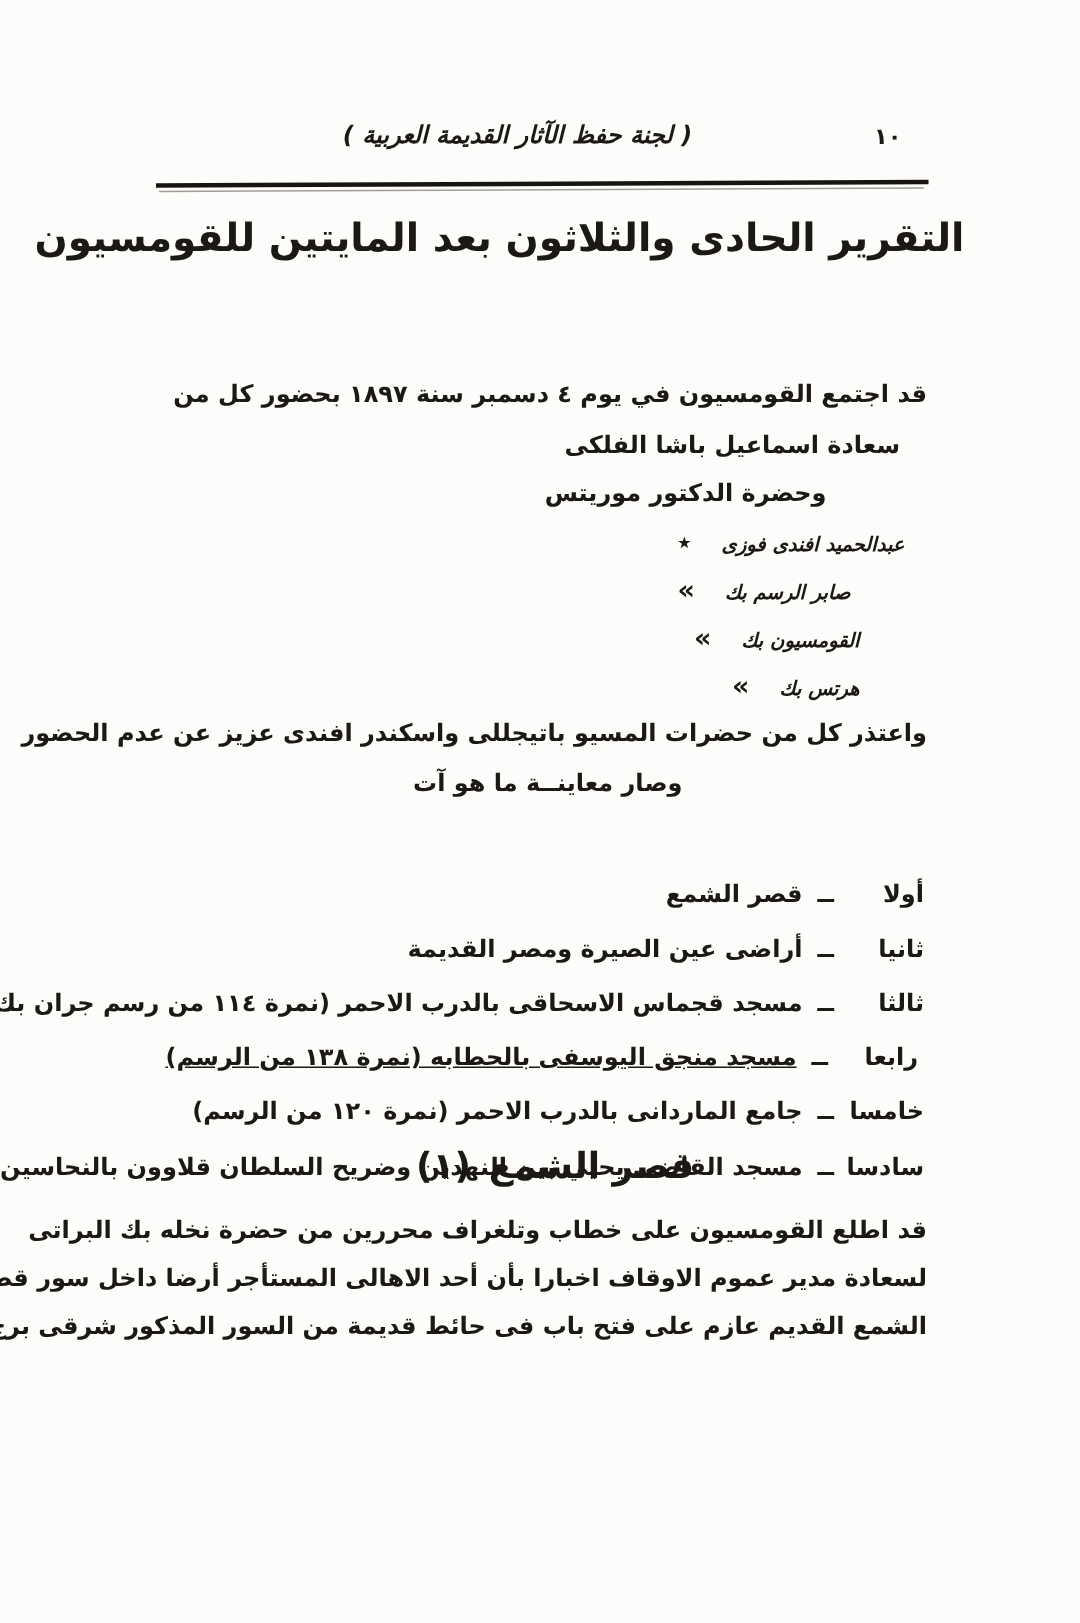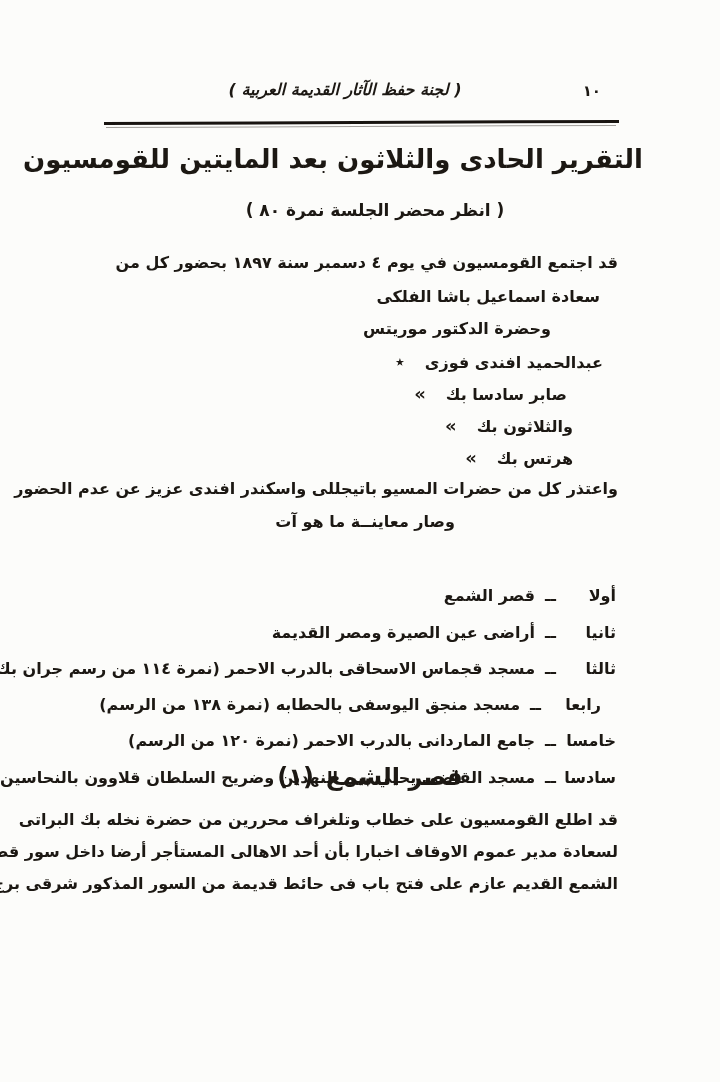--- a/index.html
+++ b/index.html
@@ -24,33 +24,33 @@
   .report-title{top:144px;left:0;width:666px;text-align:center;font-size:26px;}
   .report-subtitle{top:200px;left:30px;width:690px;text-align:center;font-size:17px;}
   
   .bodyline{font-size:16px;line-height:22px;text-align:left;}
   .p1l1{top:252px;right:102px;}
   .p1l2{top:286px;right:120px;}
   .p1l3{top:318px;right:169px;}
   
   .name-row{display:flex;direction:ltr;align-items:baseline;gap:20px;}
   .name-row .ditto{font-size:18px;line-height:22px;}
-  .name-row .nm{font-size:16px;line-height:22px;direction:rtl;}
+  .name-row .nm{font-size:13px;line-height:22px;direction:rtl;font-style:italic;}
   .n1{top:351px;right:117px;}
   .n2{top:383px;right:153px;}
   .n3{top:415px;right:147px;}
   .n4{top:447px;right:147px;}
   .p2l1{top:478px;right:102px;}
   .p2l2{top:511px;right:265px;}
   
   .agenda{font-size:16px;line-height:22px;}
   .a1{top:549px;right:104px;}
   .a2{top:586px;right:104px;}
   .a3{top:622px;right:104px;}
-  .a4{top:658px;right:119px;}
+  .a4{top:658px;right:108px;text-decoration:underline;}
   .a5{top:694px;right:104px;}
   .a6{top:731px;right:104px;}
   .agenda .ord{display:inline-block;min-width:52px;margin-top:36px;}
   .agenda .sep{display:inline-block;margin:0 8px 0 10px;}
   
   .section-heading{top:763px;left:20px;width:700px;display:flex;direction:ltr;justify-content:center;align-items:baseline;gap:12px;font-size:24px;}
   .section-heading .sec-title{direction:rtl;}
   .p3l1{top:809px;right:102px;}
   .p3l2{top:841px;right:102px;}
   .p3l3{top:873px;right:102px;}
@@ -58,37 +58,36 @@
 </head>
 <body>
 
 <div class="page">
 
   <div class="abs running-title">( لجنة حفظ الآثار القديمة العربية )</div>
   <div class="abs page-number">١٠</div>
   <div class="abs header-rule"></div>
 
   <div class="abs report-title">التقرير الحادى والثلاثون بعد المايتين للقومسيون</div>
-  <div class="abs report-subtitle">( انظر محضر الجلسة نمرة ٨٠ )</div>
 
   <div class="abs bodyline p1l1">قد اجتمع القومسيون في يوم ٤ دسمبر سنة ١٨٩٧ بحضور كل من</div>
   <div class="abs bodyline p1l3">وحضرة الدكتور موريتس</div>
   <div class="abs bodyline p1l2">سعادة اسماعيل باشا الفلكى</div>
 
   <div class="abs name-row n1">
     <span class="ditto">٭</span>
     <span class="nm">عبدالحميد افندى فوزى</span>
   </div>
   <div class="abs name-row n2">
     <span class="ditto">«</span>
-    <span class="nm">صابر سادسا بك</span>
+    <span class="nm">صابر الرسم بك</span>
   </div>
   <div class="abs name-row n3">
     <span class="ditto">«</span>
-    <span class="nm">والثلاثون بك</span>
+    <span class="nm">القومسيون بك</span>
   </div>
   <div class="abs name-row n4">
     <span class="ditto">«</span>
     <span class="nm">هرتس بك</span>
   </div>
 
   <div class="abs bodyline p2l1">واعتذر كل من حضرات المسيو باتيجللى واسكندر افندى عزيز عن عدم الحضور</div>
   <div class="abs bodyline p2l2">وصار معاينــة ما هو آت</div>
 
   <div class="abs agenda a1">

